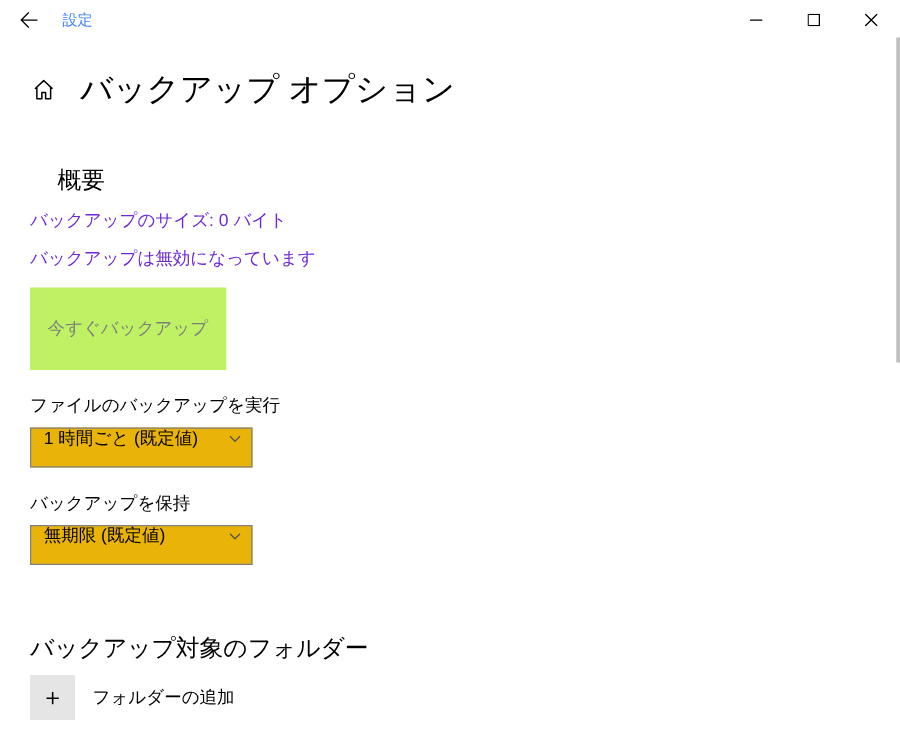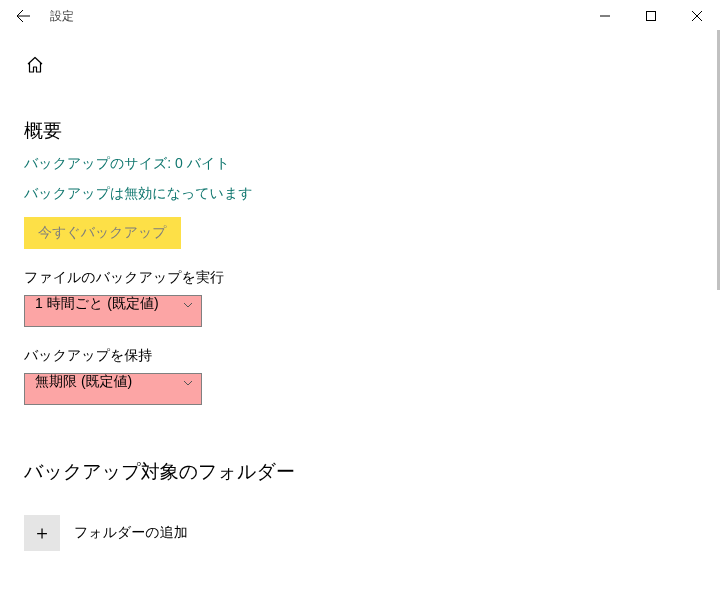--- a/index.html
+++ b/index.html
@@ -26,21 +26,21 @@
   .back-btn {
     width: 46px;
     height: 32px;
     display: flex;
     align-items: center;
     justify-content: center;
     color: #000;
   }
   .app-title {
     font-size: 12px;
-    color: #404040;
+    color: #3b82f6;
     padding-left: 4px;
   }
   .tb-right {
     margin-left: auto;
     display: flex;
   }
   .tb-btn {
     width: 46px;
     height: 32px;
     display: flex;
@@ -65,63 +65,64 @@
     margin-right: 18px;
   }
   .page-title {
     font-size: 26px;
     font-weight: 400;
   }
   .section-title {
     font-size: 19px;
     font-weight: 400;
     margin-bottom: 10px;
+    margin-left: 22px;
   }
   .info-line {
     font-size: 14px;
-    color: #0f766e;
+    color: #6d28d9;
     margin-bottom: 10px;
     line-height: 1.4;
   }
   .disabled-btn {
     display: inline-block;
-    background: #fde047;
+    background: #bef264;
     color: #7d7d7d;
     font-size: 14px;
-    padding: 7px 14px;
+    padding: 24px 14px;
     border: none;
     margin-top: 4px;
   }
   .block {
     margin-top: 20px;
   }
   .block-label {
     font-size: 14px;
     margin-bottom: 8px;
   }
   .select {
     width: 178px;
     height: 32px;
     border: 1px solid #808080;
     display: flex;
     align-items: center;
     justify-content: space-between;
     padding: 0 8px 14px 10px;
     font-size: 14px;
-    background: #fca5a5;
+    background: #eab308;
   }
   .chev {
     color: #555;
     font-size: 11px;
   }
   .folder-section-title {
     font-size: 19px;
     font-weight: 400;
     margin-top: 54px;
-    margin-bottom: 26px;
+    margin-bottom: 4px;
     font-family: Liberation Mono, monospace;
   }
   .folder-row {
     display: flex;
     align-items: center;
     padding: 4px 0;
   }
   .add-tile {
     width: 36px;
     height: 36px;
@@ -176,20 +177,21 @@
   </div>
 </div>
 
 <div class="content">
   <div class="page-header">
     <div class="home-icon">
       <svg width="18" height="18" viewBox="0 0 18 18">
         <path d="M2 8 L9 1.5 L16 8 M3.5 7 L3.5 16 L7.5 16 L7.5 11 L10.5 11 L10.5 16 L14.5 16 L14.5 7" stroke="#000" stroke-width="1.2" fill="none" stroke-linejoin="round"></path>
       </svg>
     </div>
+    <div class="page-title">バックアップ オプション</div>
   </div>
 
   <div>
     <div class="section-title">概要</div>
     <div class="info-line">バックアップのサイズ: 0 バイト</div>
     <div class="info-line">バックアップは無効になっています</div>
     <div class="disabled-btn">今すぐバックアップ</div>
   </div>
 
   <div class="block">

